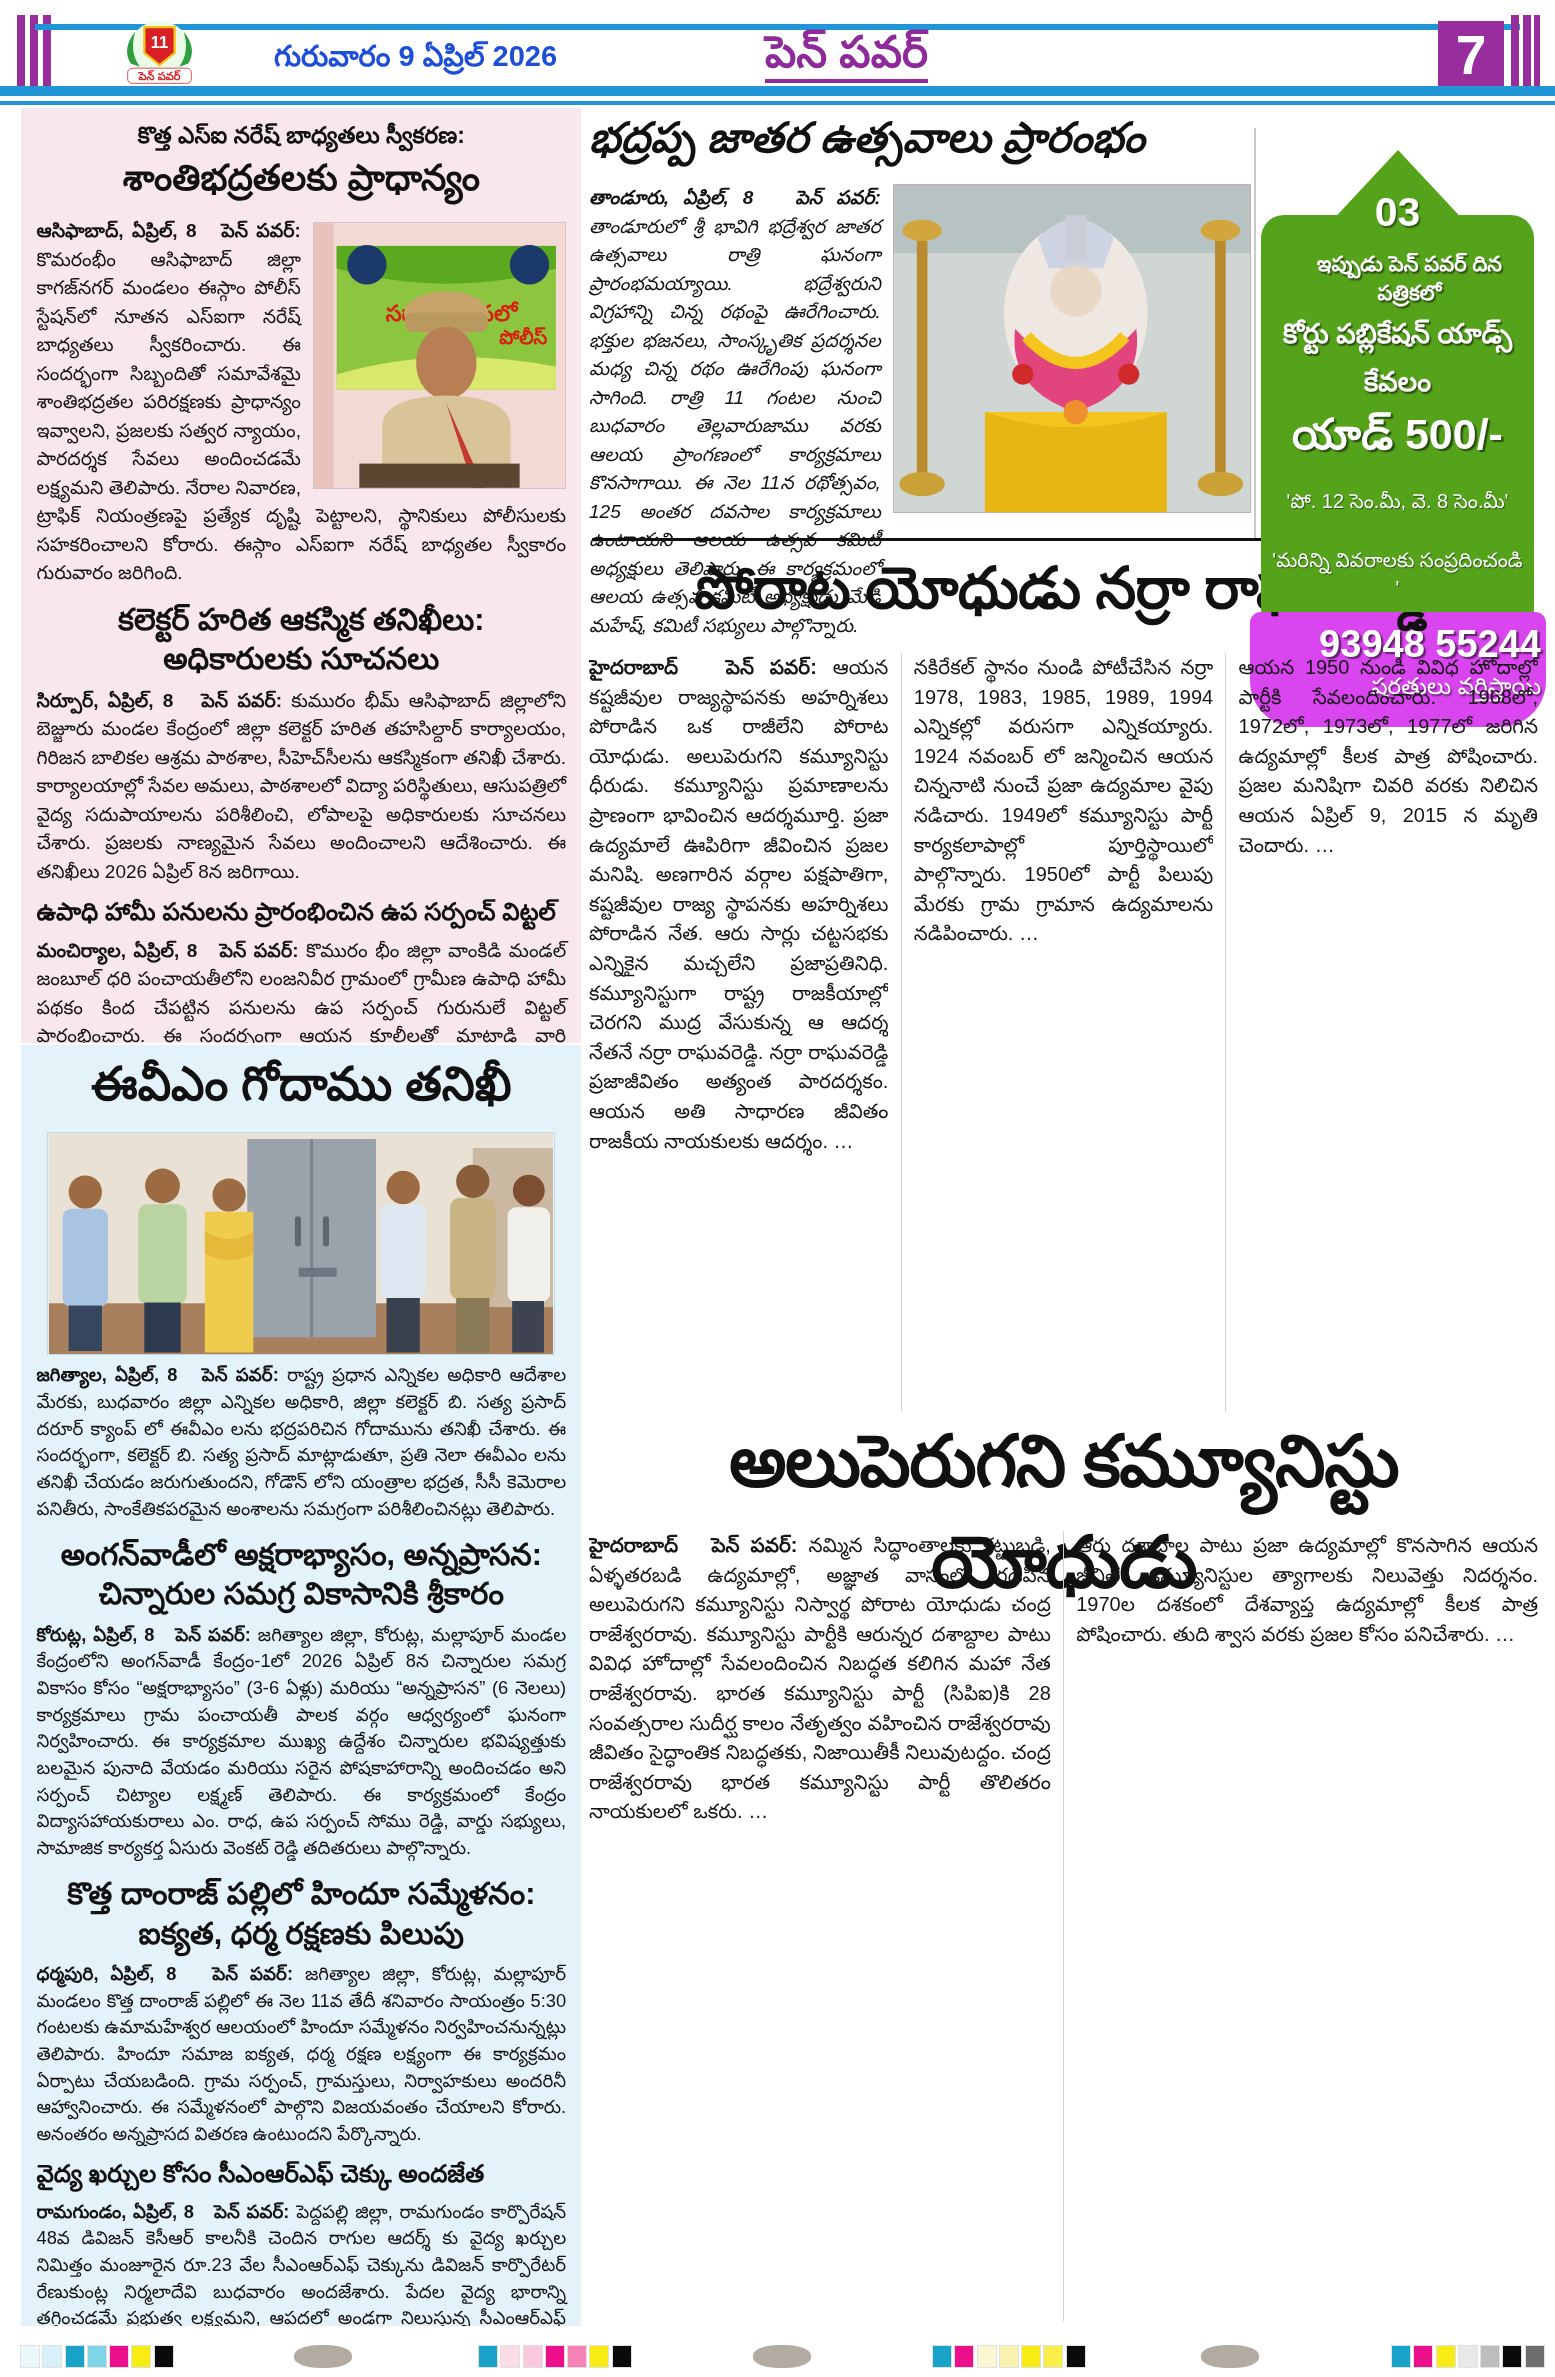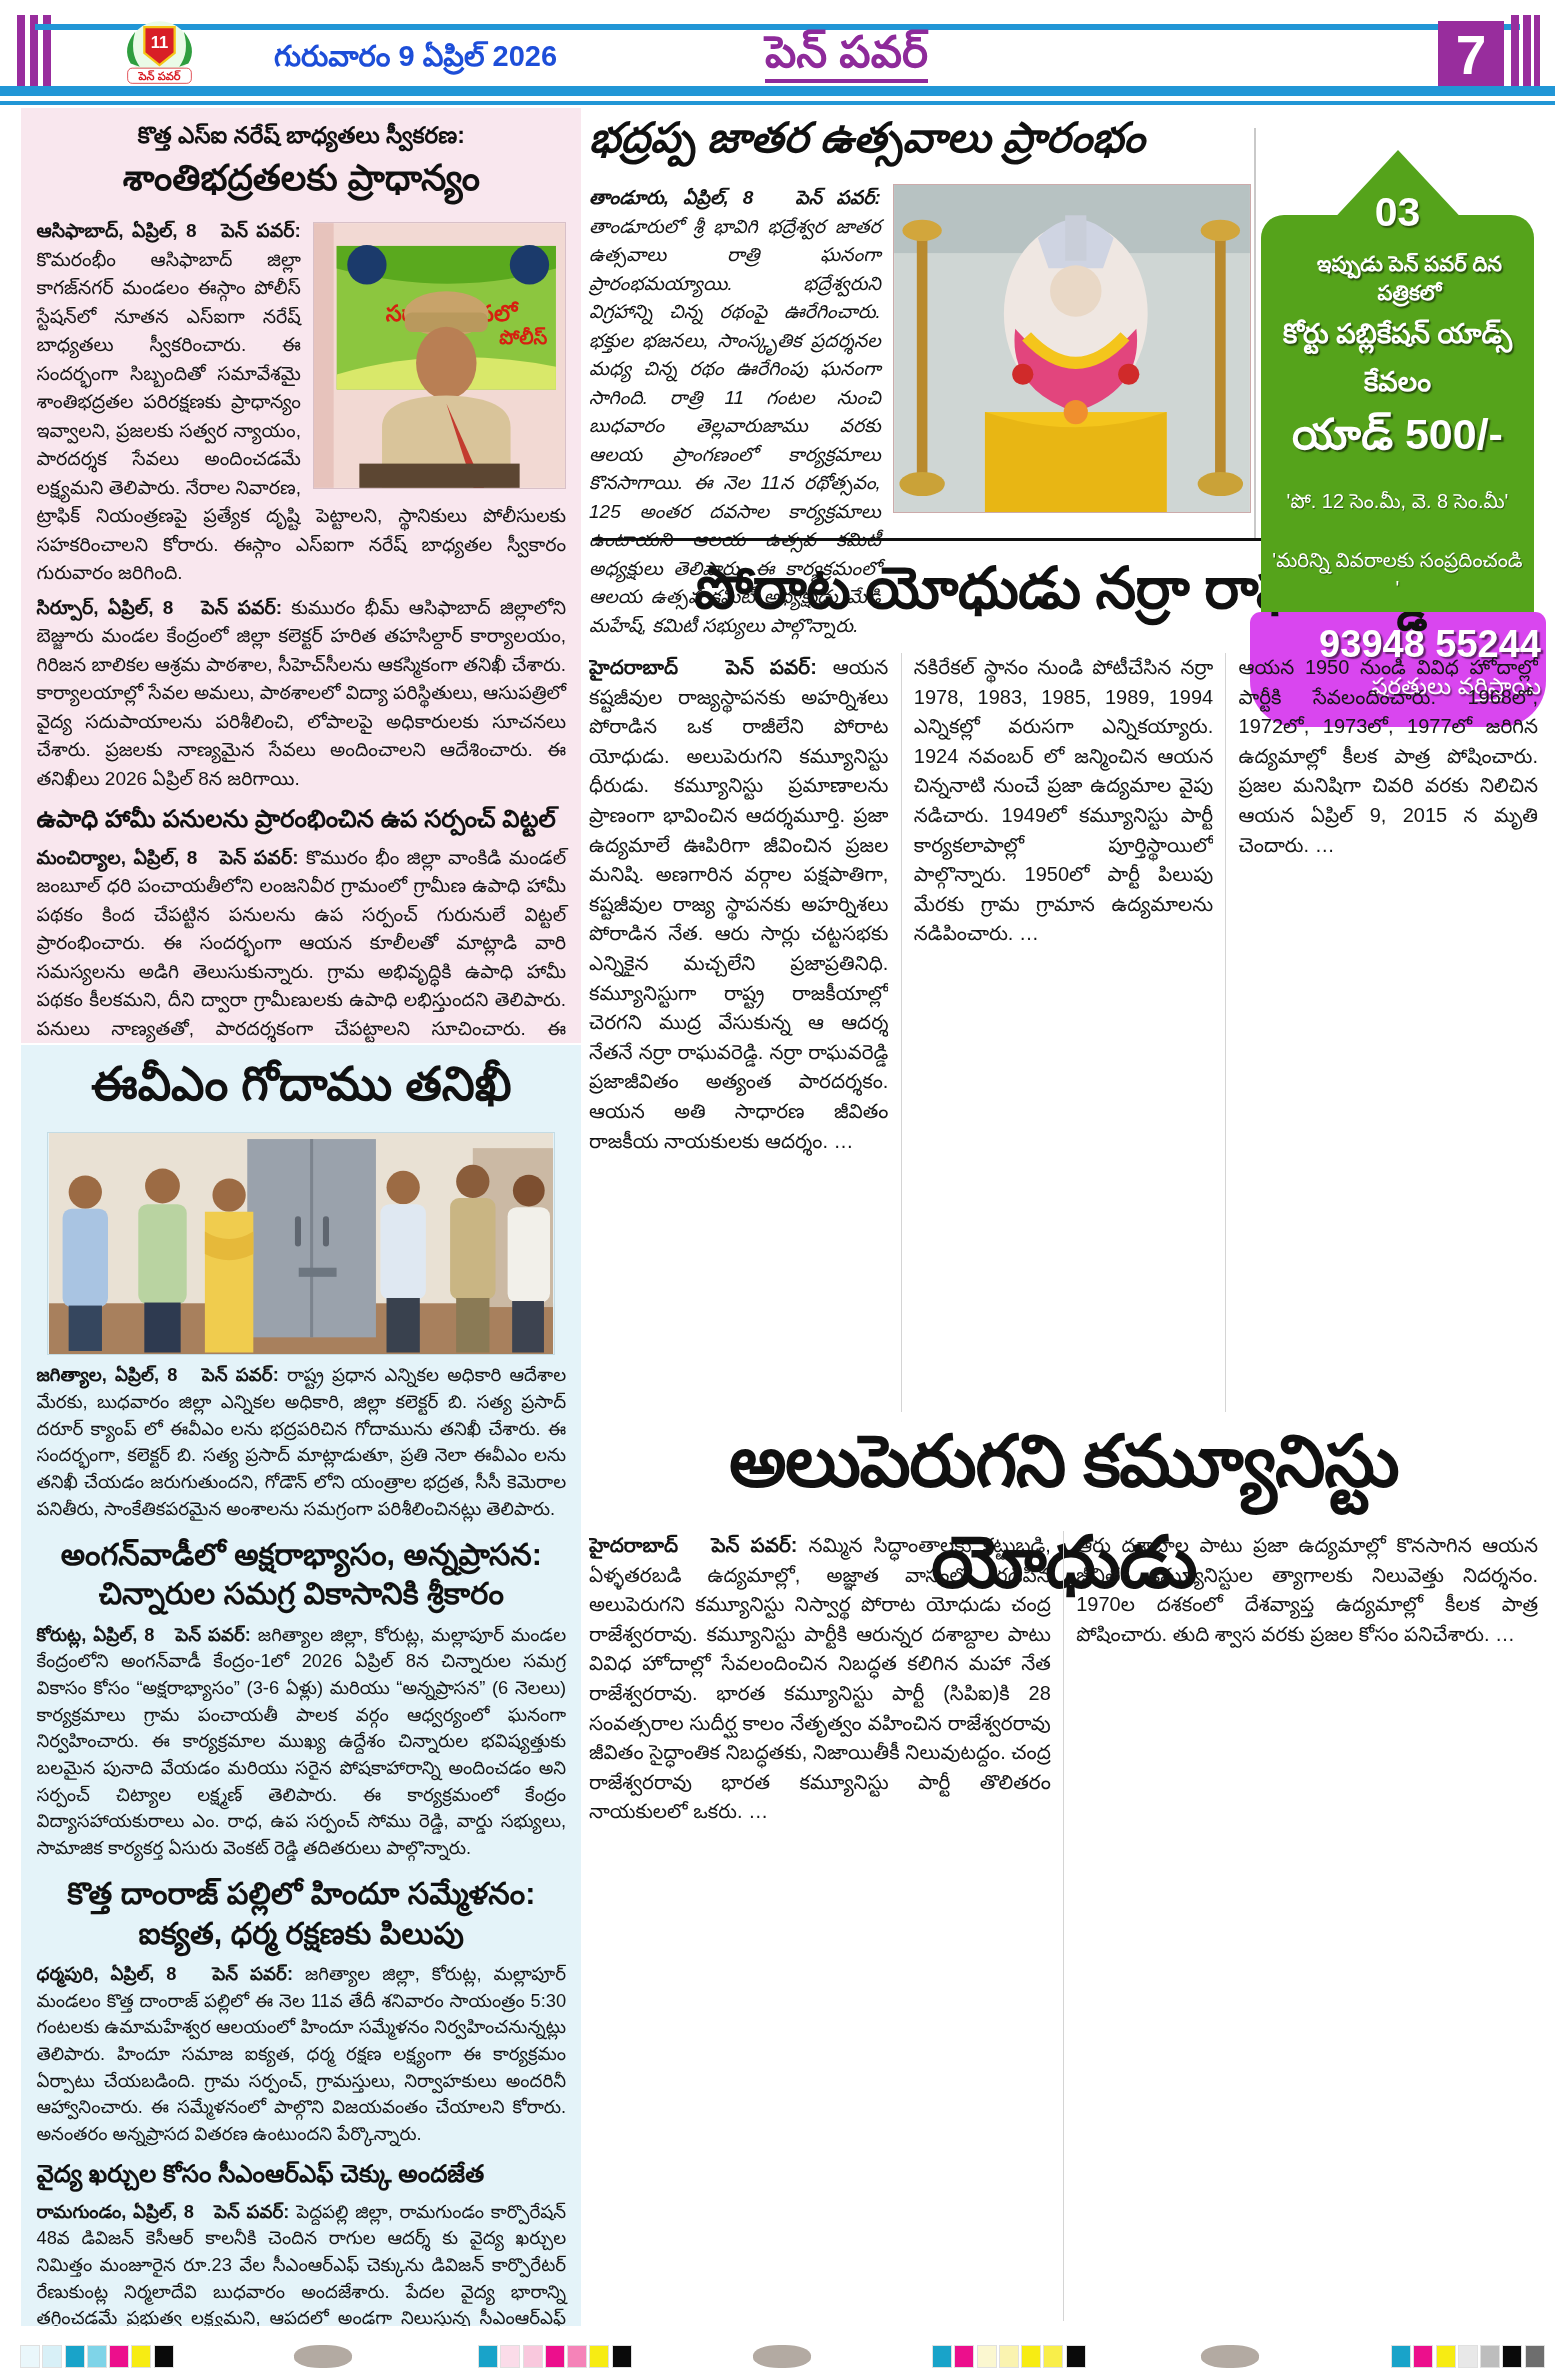--- a/index.html
+++ b/index.html
@@ -136,20 +136,24 @@
         </svg>
         <p class="body">
           <span class="dl">ఆసిఫాబాద్, ఏప్రిల్, 8</span>&nbsp;&nbsp;
           <span class="dl">పెన్ పవర్:</span>
           <span>కొమరంభీం ఆసిఫాబాద్ జిల్లా కాగజ్‌నగర్ మండలం ఈస్గాం పోలీస్ స్టేషన్‌లో నూతన ఎస్ఐగా నరేష్ బాధ్యతలు స్వీకరించారు. ఈ సందర్భంగా సిబ్బందితో సమావేశమై శాంతిభద్రతల పరిరక్షణకు ప్రాధాన్యం ఇవ్వాలని, ప్రజలకు సత్వర న్యాయం, పారదర్శక సేవలు అందించడమే లక్ష్యమని తెలిపారు. నేరాల నివారణ, ట్రాఫిక్ నియంత్రణపై ప్రత్యేక దృష్టి పెట్టాలని, స్థానికులు పోలీసులకు సహకరించాలని కోరారు. ఈస్గాం ఎస్ఐగా నరేష్ బాధ్యతల స్వీకారం గురువారం జరిగింది.</span>
         </p>
       </div>
     </div>
 
     <div style="clear:none">
+      <div class="h-med">
+        <div>కలెక్టర్ హరిత ఆకస్మిక తనిఖీలు:</div>
+        <div>అధికారులకు సూచనలు</div>
+      </div>
       <p class="body">
         <span class="dl">సిర్పూర్, ఏప్రిల్, 8</span>&nbsp;&nbsp;
         <span class="dl">పెన్ పవర్:</span>
         <span>కుమురం భీమ్ ఆసిఫాబాద్ జిల్లాలోని బెజ్జూరు మండల కేంద్రంలో జిల్లా కలెక్టర్ హరిత తహసిల్దార్ కార్యాలయం, గిరిజన బాలికల ఆశ్రమ పాఠశాల, సీహెచ్‌సీలను ఆకస్మికంగా తనిఖీ చేశారు. కార్యాలయాల్లో సేవల అమలు, పాఠశాలలో విద్యా పరిస్థితులు, ఆసుపత్రిలో వైద్య సదుపాయాలను పరిశీలించి, లోపాలపై అధికారులకు సూచనలు చేశారు. ప్రజలకు నాణ్యమైన సేవలు అందించాలని ఆదేశించారు. ఈ తనిఖీలు 2026 ఏప్రిల్ 8న జరిగాయి.</span>
       </p>
     </div>
 
     <div>
       <div class="h-sub">ఉపాధి హామీ పనులను ప్రారంభించిన ఉప సర్పంచ్ విట్టల్</div>
       <p class="body">

